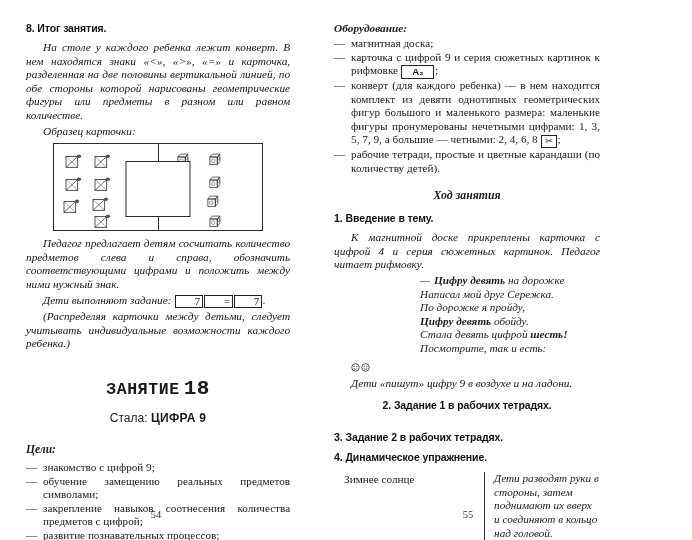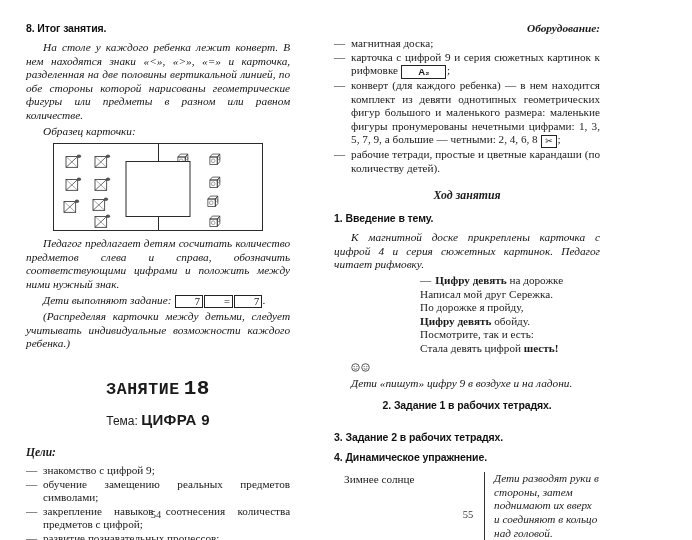--- a/index.html
+++ b/index.html
@@ -117,21 +117,21 @@
     line-height: 11.5px;
     text-align: center;
     vertical-align: -1px;
     margin: 0 0.5px;
     background: #fff;
   }
   .boxed.bold {
     font-family: "Liberation Sans", sans-serif;
     font-weight: bold;
     font-size: 9.5px;
-    padding: 0 16px;
+    padding: 0 10px;
   }
   .boxed.scis {
     font-size: 9px;
     padding: 0 2px;
     line-height: 11px;
   }
 
   
   .lesson-title {
     text-align: center;
@@ -147,21 +147,21 @@
     margin-left: 4px;
   }
   .lesson-theme {
     text-align: center;
     font-family: "Liberation Sans", sans-serif;
     font-size: 12px;
     margin: 0 0 18px 0;
   }
   .lesson-theme .tval {
     font-weight: bold;
-    font-size: 15px;
+    font-size: 12px;
     letter-spacing: 0.3px;
   }
 
   
   .goals-label {
     font-family: "Liberation Serif", serif;
     font-style: italic;
     font-weight: bold;
     font-size: 11.5px;
     margin: 0 0 6px 0;
@@ -193,20 +193,21 @@
     text-align: center;
     font-family: "Liberation Serif", serif;
     font-style: italic;
     font-weight: bold;
     font-size: 11.8px;
     margin: 13px 0 9px 0;
   }
   .poem {
     margin: 1px 0 5px 0;
     padding-left: 86px;
+    font-style: italic;
   }
   .poem-line {
     font-family: "Liberation Serif", serif;
     font-size: 11.2px;
     line-height: 13.6px;
     white-space: nowrap;
   }
   .poem-line .dash { margin-right: 4px; }
   .poem-line b { font-weight: bold; }
   .emoji-row {
@@ -405,60 +406,60 @@
       <span class="boxed">7</span><span class="boxed">=</span><span class="boxed">7</span><span>.</span>
     </p>
 
     <p class="para">(Распределяя карточки между детьми, следует учитывать индивидуальные возможности каждого ребенка.)</p>
 
     <div class="lesson-title">
       <span>ЗАНЯТИЕ</span><span class="num">18</span>
     </div>
 
     <div class="lesson-theme">
-      <span>Тема:</span>
+      <span>Стала:</span>
       <span class="tval">ЦИФРА 9</span>
     </div>
 
     <div class="goals-label">Цели:</div>
     <ul class="dash justify">
       <li>знакомство с цифрой 9;</li>
       <li>обучение замещению реальных предметов символами;</li>
       <li>закрепление навыков соотнесения количества предметов с цифрой;</li>
       <li>развитие познавательных процессов;</li>
       <li>развитие общей и мелкой моторики, динамического стереотипа.</li>
     </ul>
 
     <div class="folio">54</div>
   </div>
 
   <div class="col right">
 
-    <div class="label-it" style="margin-top:0;text-align:right;">Оборудование:</div>
+    <div class="label-it" style="margin-top:0;">Оборудование:</div>
 
     <ul class="dash justify">
       <li><span>магнитная доска;</span></li>
       <li><span>карточка с цифрой 9 и серия сюжетных картинок к рифмовке</span> <span class="boxed bold">А₂</span><span>;</span></li>
       <li><span>конверт (для каждого ребенка) — в нем находится комплект из девяти однотипных геометрических фигур большого и маленького размера: маленькие фигуры пронумерованы нечетными цифрами: 1, 3, 5, 7, 9, а большие — четными: 2, 4, 6, 8</span> <span class="boxed scis">✂</span><span>;</span></li>
       <li><span>рабочие тетради, простые и цветные карандаши (по количеству детей).</span></li>
     </ul>
 
     <div class="section-center">Ход занятия</div>
 
     <div class="hdr-num">1. Введение в тему.</div>
 
     <p class="para">К магнитной доске прикреплены карточка с цифрой 4 и серия сюжетных картинок. Педагог читает рифмовку.</p>
 
     <div class="poem">
       <div class="poem-line"><span class="dash">—</span><b>Цифру девять</b><span> на дорожке</span></div>
       <div class="poem-line"><span>Написал мой друг Сережка.</span></div>
       <div class="poem-line"><span>По дорожке я пройду,</span></div>
       <div class="poem-line"><b>Цифру девять</b><span> обойду.</span></div>
+      <div class="poem-line"><span>Стала девять цифрой </span><b>шесть!</b></div>
       <div class="poem-line"><span>Посмотрите, так и есть:</span></div>
-      <div class="poem-line"><span>Стала девять цифрой </span><b>шесть!</b></div>
     </div>
 
 
     <div class="emoji-row">
       <svg width="9" height="9" viewBox="0 0 10 10">
           <circle cx="5" cy="5" r="4.2" fill="none" stroke="#333" stroke-width="0.9"></circle>
           <circle cx="3.5" cy="4" r="0.6" fill="#333"></circle>
           <circle cx="6.5" cy="4" r="0.6" fill="#333"></circle>
           <path d="M3,6.3 Q5,7.8 7,6.3" fill="none" stroke="#333" stroke-width="0.8"></path>
         </svg><svg width="9" height="9" viewBox="0 0 10 10">

